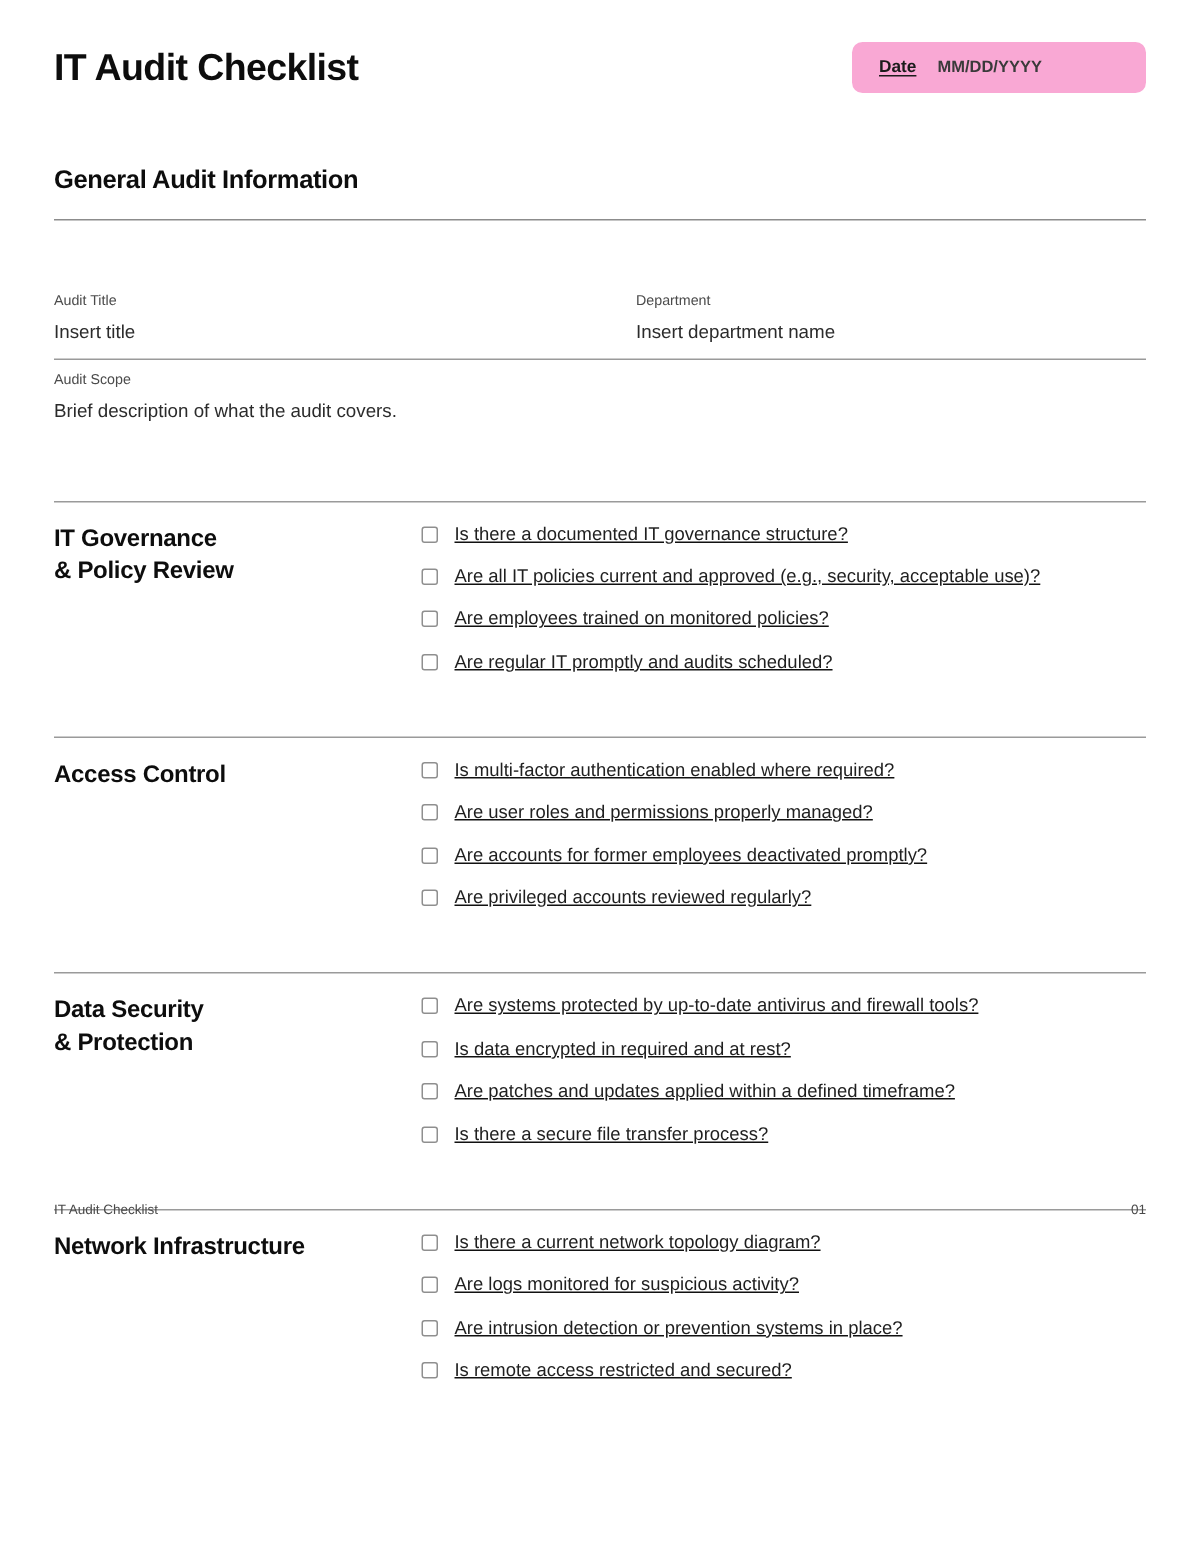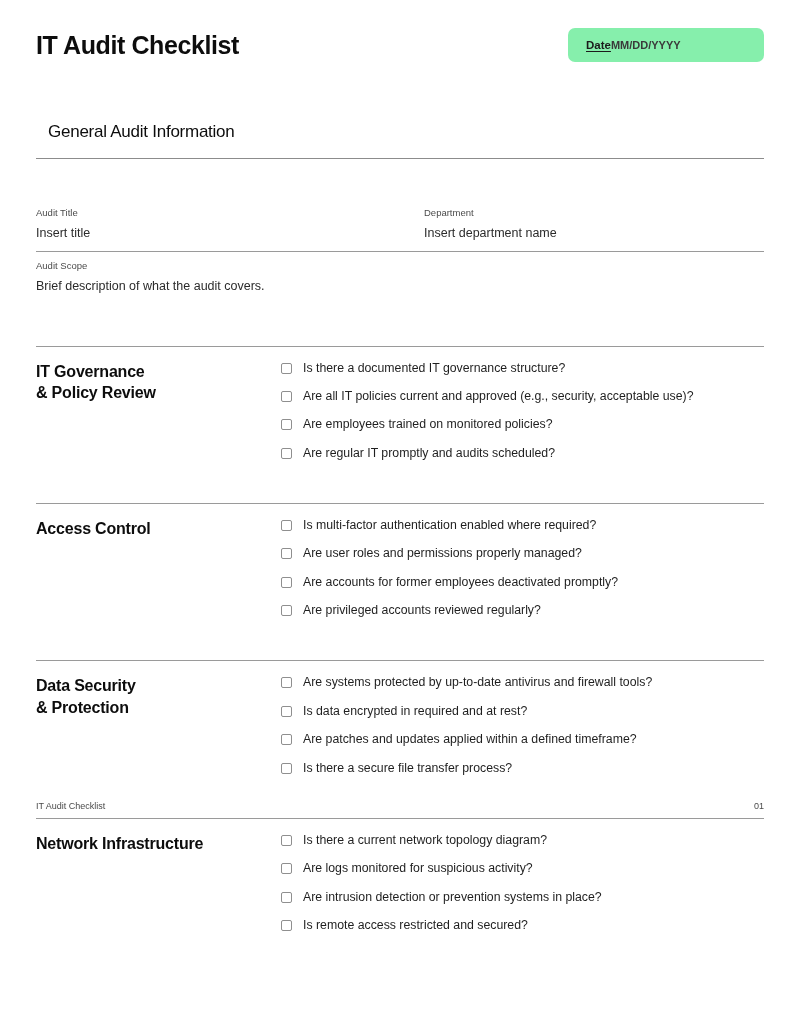--- a/index.html
+++ b/index.html
@@ -35,22 +35,22 @@
     font-size: 25px;
     font-weight: bold;
     letter-spacing: -0.4px;
     color: #0d0d0d;
     margin: 0;
     line-height: 1.2;
   }
   .date-field {
     display: flex;
     align-items: center;
-    gap: 0;
-    background: #86efac;
+    gap: 14px;
+    background: #f9a8d4;
     border-radius: 7px;
     padding: 11px 18px;
     min-width: 196px;
     box-sizing: border-box;
   }
   .date-label {
     font-size: 11.5px;
     font-weight: bold;
     color: #1b1b1b;
     text-decoration: underline;
@@ -58,24 +58,24 @@
   }
   .date-value {
     font-size: 11px;
     color: #3a3a3a;
     font-weight: bold;
   }
 
   
   .section-title {
     font-size: 17px;
-    font-weight: normal;
+    font-weight: bold;
     letter-spacing: -0.25px;
     color: #0d0d0d;
-    margin: 12px;
+    margin: 0;
     padding-top: 48px;
   }
   .rule {
     height: 1px;
     background: #8c8c8c;
     margin-top: 16px;
   }
   .rule-thin {
     height: 1px;
     background: #9a9a9a;
@@ -126,20 +126,21 @@
   }
   .cl-items {
     flex: 1 1 auto;
     padding-top: 14px;
   }
   .cl-item {
     display: flex;
     align-items: flex-start;
     gap: 11px;
     padding-bottom: 13px;
+    text-decoration: underline;
   }
   .cl-item:last-child {
     padding-bottom: 0;
   }
   .checkbox {
     width: 11px;
     height: 11px;
     border: 1px solid #8f8f8f;
     border-radius: 2px;
     background: #ffffff;

